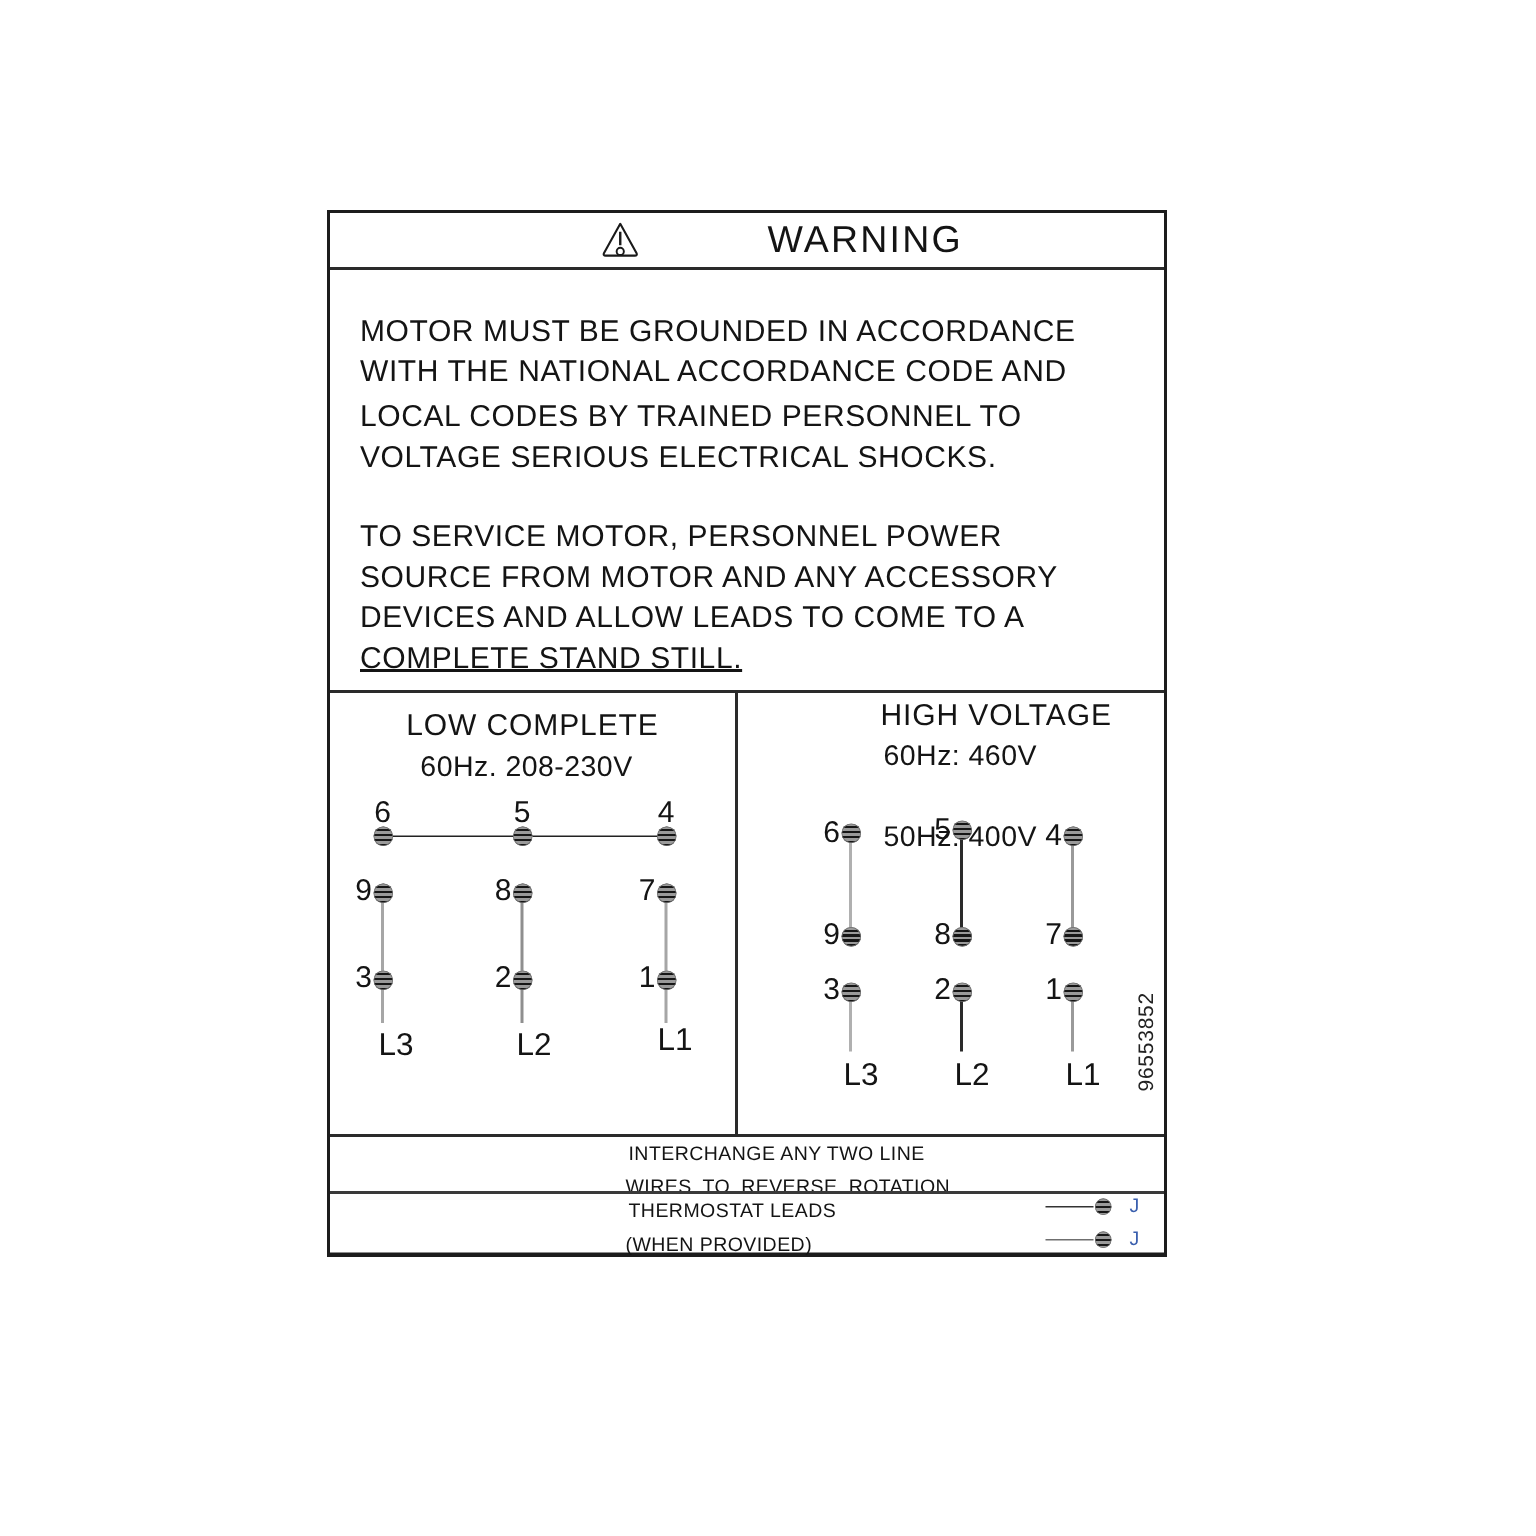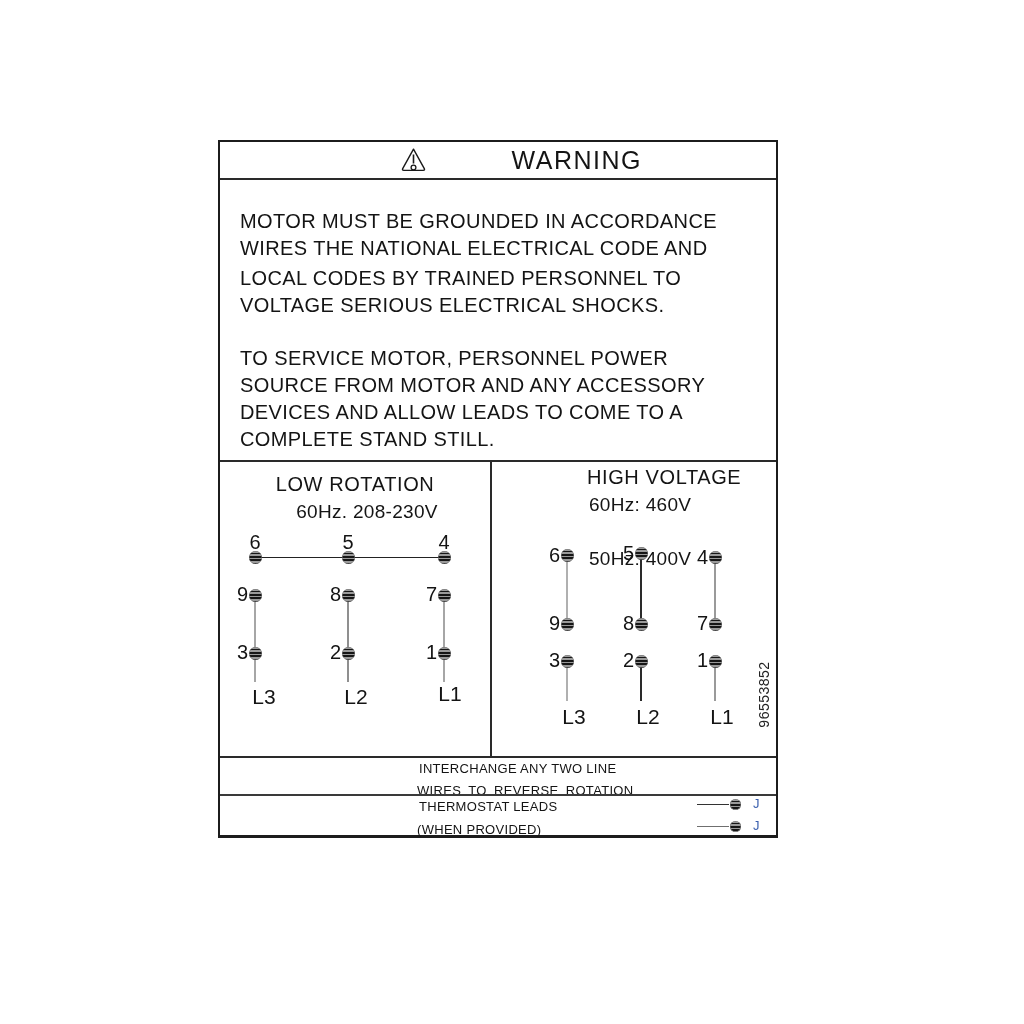--- a/index.html
+++ b/index.html
@@ -50,37 +50,37 @@
         <path d="M13.5 2.2 L24.3 21.6 Q25.1 23.4 23.2 23.4 L3.8 23.4 Q1.9 23.4 2.7 21.6 Z" fill="none" stroke="#1a1a1a" stroke-width="1.4" stroke-linejoin="round"></path>
         <line x1="13.5" y1="7.5" x2="13.5" y2="16.5" stroke="#1a1a1a" stroke-width="1.6"></line>
         <circle cx="13.5" cy="20.6" r="2.4" fill="none" stroke="#1a1a1a" stroke-width="1.3"></circle>
       </svg>
       <span class="t warn-title" style="left:240px;top:4px;width:182px;text-align:right;">WARNING</span>
     </div>
     <div class="hdiv" style="top:36px;"></div>
 
     <div>
       <span class="t body-line" style="left:20px;top:66px;">MOTOR MUST BE GROUNDED IN ACCORDANCE</span>
-      <span class="t body-line" style="left:20px;top:93px;">WIRES THE NATIONAL ELECTRICAL CODE AND</span>
+      <span class="t body-line" style="left:20px;top:93px;">WITH THE NATIONAL ACCORDANCE CODE AND</span>
       <span class="t body-line" style="left:20px;top:123px;">LOCAL CODES BY TRAINED PERSONNEL TO</span>
       <span class="t body-line" style="left:20px;top:150px;">VOLTAGE SERIOUS ELECTRICAL SHOCKS.</span>
     </div>
     <div>
       <span class="t body-line" style="left:20px;top:203px;">TO SERVICE MOTOR, PERSONNEL POWER</span>
       <span class="t body-line" style="left:20px;top:230px;">SOURCE FROM MOTOR AND ANY ACCESSORY</span>
       <span class="t body-line" style="left:20px;top:257px;">DEVICES AND ALLOW LEADS TO COME TO A</span>
-      <span class="t body-line" style="left:20px;top:284px;">COMPLETE STAND STILL.</span>
+      <span class="t body-line" style="left:20px;top:284px;text-decoration:underline;">COMPLETE STAND STILL.</span>
     </div>
 
     <div class="hdiv" style="top:318px;"></div>
     <div class="vdiv" style="left:270px;top:318px;height:296px;"></div>
 
     <div>
-      <span class="t panel-title" style="left:0;top:331px;width:270px;text-align:center;">LOW ROTATION</span>
-      <span class="t panel-sub" style="left:0;top:359px;width:262px;text-align:center;padding-left:16px;">60Hz. 208-230V</span>
+      <span class="t panel-title" style="left:0;top:331px;width:270px;text-align:center;">LOW COMPLETE</span>
+      <span class="t panel-sub" style="left:0;top:359px;width:262px;text-align:center;">60Hz. 208-230V</span>
 
       <span class="t num ctr" style="left:35px;top:389px;">6</span>
       <span class="t num ctr" style="left:128px;top:389px;">5</span>
       <span class="t num ctr" style="left:224px;top:389px;">4</span>
 
       <div class="wire" style="left:35px;top:414.5px;width:189px;height:1.6px;background:#222;"></div>
 
       <div class="term" style="left:35px;top:415px;"></div>
       <div class="term" style="left:128px;top:415px;"></div>
       <div class="term" style="left:224px;top:415px;"></div>

